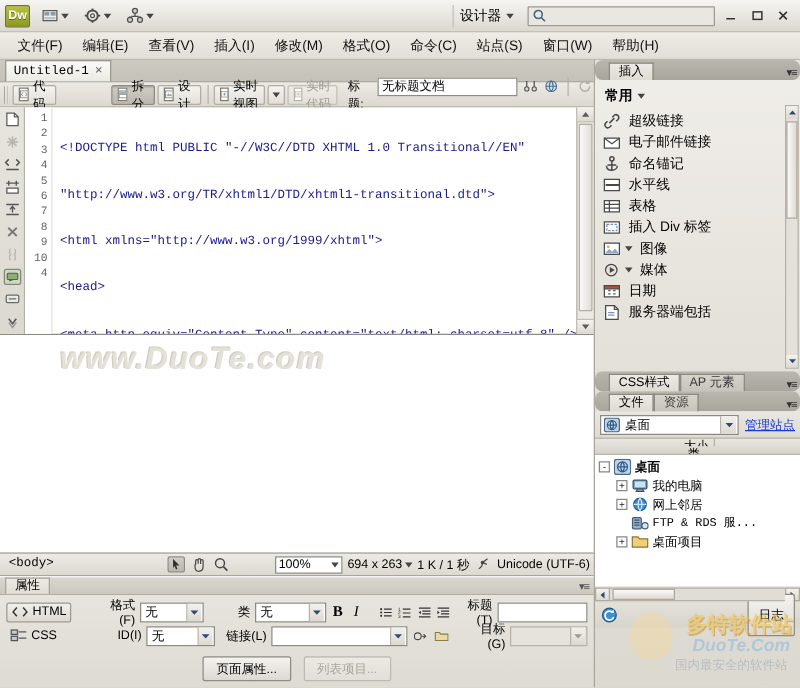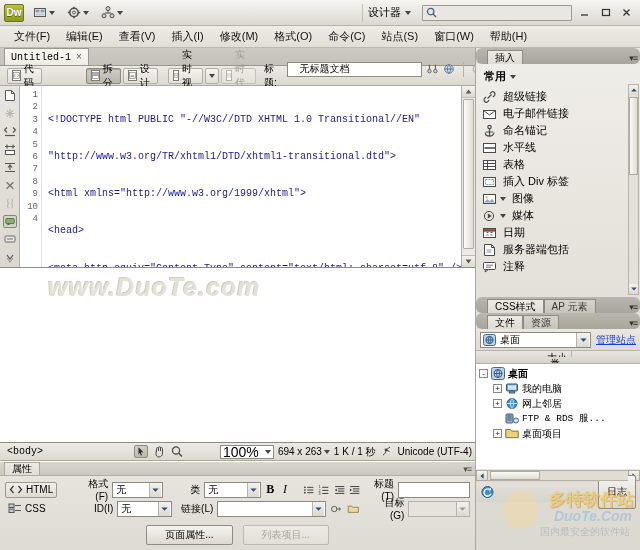--- a/index.html
+++ b/index.html
@@ -72,22 +72,22 @@
           background:linear-gradient(#f4f3ef,#e2dfd8); border-color:#b0ada4;
           border-radius:2px; }
   .vbtn.active { background:linear-gradient(#cfcdc5,#bab7ae); border-color:#8d8a81;
                  box-shadow:inset 0 1px 1px rgba(0,0,0,.2);margin-left:42px; }
   .vbtn.disabled { color:#a09d95; background:linear-gradient(#eeece6,#e3e0d9);
                    border-color:#c3c0b7; }
   .vbtn-ico { width:12px; height:11px; border:1px solid #7d7a72; background:#fff;
               display:inline-block; }
   .sep { width:1px; height:15px; background:#b4b1a8; margin:0 3px; }
   .title-wrap { display:flex; gap:4px; margin-left:6px; font-size:10px;}
-  .title-input { width:135px; height:15px; border:1px solid #8e8b83; background:#fff;
-                 font-size:10px; padding:0 11px; outline:none;
+  .title-input { width:112px; height:15px; border:1px solid #8e8b83; background:#fff;
+                 font-size:10px; padding:0 3px; outline:none;
                  font-family:"Liberation Sans",sans-serif; }
   .mini-ico { width:15px; height:14px; display:block; }
 
   
   .codewrap { position:absolute; left:0; top:86px; width:475px; height:182px;
               background:#fff; border-bottom:1px solid #8e8b83; display:flex; }
   .codebar { width:20px; background:linear-gradient(#e7e5df,#dcd9d1);
              border-right:1px solid #b3b0a7; display:flex; flex-direction:column;
              align-items:center; padding-top:3px; gap:5px; }
   .cb-ico { width:14px; height:13px; display:block; }
@@ -117,21 +117,21 @@
   .statusbar { position:absolute; left:0; top:443px; width:475px; height:18px;
                background:linear-gradient(#eceae4,#dcd9d1);
                border-bottom:1px solid #a9a59b; display:flex; align-items:center;
                font-size:10px; padding:0 3px; }
   .tagsel { font-family:"Liberation Mono", monospace; font-size:10px;
             padding:1px 4px; }
   .st-right { margin-left:auto; display:flex; align-items:center; gap:4px; }
   .st-ico { width:14px; height:13px; display:block; }
   .zoom-sel { display:flex; align-items:center; justify-content:space-between;
               width:54px; height:14px; border:1px solid #8f8c84; background:#fff;
-              font-size:14px; padding:0 2px;margin-left:32px; }
+              font-size:10px; padding:0 2px;margin-left:32px; }
   .dim { display:flex; align-items:center; gap:2px; font-size:10px; }
 
   
   .proppanel { position:absolute; left:0; top:461px; width:475px; height:89px;
                background:linear-gradient(#e8e6e0,#dedbd3); border-top:1px solid #fff; }
   .prop-head { height:14px; display:flex; align-items:center;
                background:linear-gradient(#d9d6ce,#cbc8bf); border-bottom:1px solid #b2aea5;
                padding-left:4px; }
   .prop-tab { font-size:10px; background:linear-gradient(#eceae4,#e0ddd5);
               border:1px solid #aaa69c; border-bottom:none; padding:0 7px; height:13px;
@@ -150,21 +150,21 @@
           padding:0 1px 0 3px; }
   .psel .ar { width:12px; height:14px; background:linear-gradient(#f2f1ed,#dcd9d1);
               border-left:1px solid #b6b2a9; display:flex; align-items:center;
               justify-content:center; }
   .pinput { height:16px; border:1px solid #8d8a82; background:#fff; font-size:10px;
             padding:0 3px; outline:none; font-family:"Liberation Sans",sans-serif; }
   .bi { width:14px; height:15px; display:flex; align-items:center; justify-content:center;
         font-family:"Liberation Serif", serif; font-size:12px; }
   .listico { width:15px; height:14px; display:block; }
   .btn3d { background:linear-gradient(#f4f3ef,#ddd9d1); border:1px solid #8f8c84;
-           border-radius:2px; font-size:10px; padding:2px 18px; cursor:default; }
+           border-radius:2px; font-size:10px; padding:2px 10px; cursor:default; }
   .btn3d.dis { color:#a9a59c; border-color:#bdb9b0;
                background:linear-gradient(#eceae4,#e2dfd7); }
 
   
   .rightcol { position:absolute; left:475px; top:48px; width:165px; height:502px;
               background:linear-gradient(#e6e4de,#dcd9d1); border-left:1px solid #aaa69c; }
   .panel-tabrow { height:16px; display:flex; align-items:flex-end;
                   background:linear-gradient(#b9b6ad,#a8a59c); padding-left:11px;border-radius:6px; }
   .ptab { font-size:10px; background:linear-gradient(#eceae4,#dedbd3);
           border:1px solid #8d8a82; border-bottom:none; padding:0 7px; height:14px;
@@ -495,21 +495,21 @@
       </div>
       <div class="dim">
         <span>694 x 263</span>
         <i class="caret"></i>
       </div>
       <span>1 K / 1 秒</span>
       <svg class="st-ico" viewBox="0 0 14 13">
         <path d="M3 10c2-1 3-3 3-5M6 5l4-3M6 5l3.5 1.5" stroke="#444" fill="none"></path>
         <circle cx="6" cy="5" r="1.4" fill="#444"></circle>
         </svg>
-      <span>Unicode (UTF-4)</span>
+      <span>Unicode (UTF-6)</span>
     </div>
   </div>
 
   <div class="proppanel">
     <div class="prop-head">
       <div class="prop-tab">属性</div>
       <div class="prop-menu">▾≡</div>
     </div>
     <div class="prop-body">
 
@@ -714,28 +714,20 @@
           <span>日期</span>
         </div>
         <div class="ins-item">
           <svg class="ins-ico" viewBox="0 0 15 14">
             <path d="M2.5 1.5h7l3 3v8h-10z" fill="#fff" stroke="#4a4a4a"></path>
             <path d="M9.5 1.5v3h3" fill="none" stroke="#4a4a4a"></path>
             <path d="M4.5 7h5M4.5 9h5" stroke="#7a93b2"></path>
             </svg>
           <span>服务器端包括</span>
         </div>
-        <div class="ins-item">
-          <svg class="ins-ico" viewBox="0 0 15 14">
-            <rect x="1.5" y="2.5" width="12" height="7" rx="1" fill="#fff" stroke="#4a4a4a"></rect>
-            <path d="M4 9.5l-1 2.5 3.5-2.5z" fill="#fff" stroke="#4a4a4a"></path>
-            <path d="M4 5.2h7M4 7.2h5" stroke="#7a7a7a"></path>
-            </svg>
-          <span>注释</span>
-        </div>
       </div>
 
       <div class="scroll-v-panel">
         <div class="sv-a" style="top:0">
           <svg width="6" height="4" viewBox="0 0 6 4">
             <path d="M3 0.4L5.8 3.6H0.2z" fill="#2a4a78"></path>
             </svg>
         </div>
         <div class="thumb"></div>
         <div class="sv-a" style="bottom:0">

